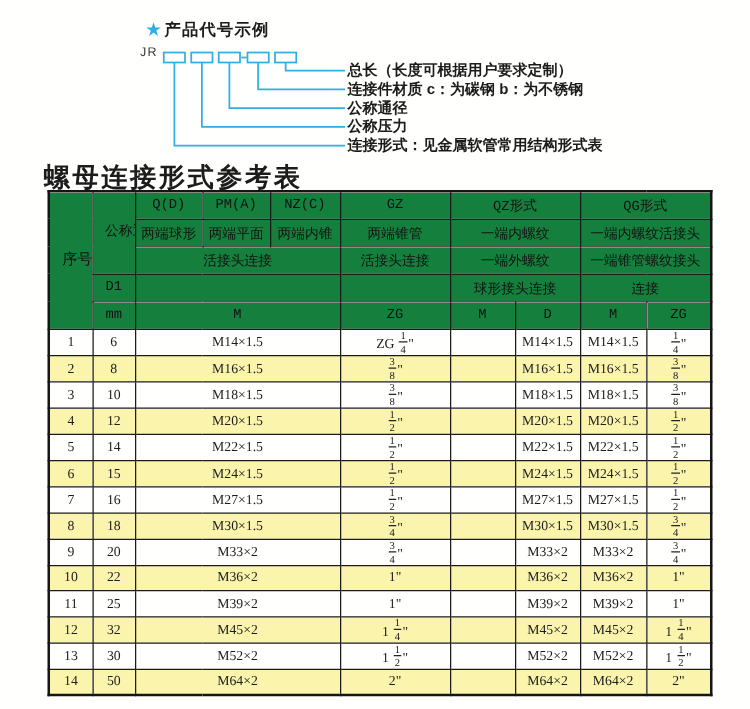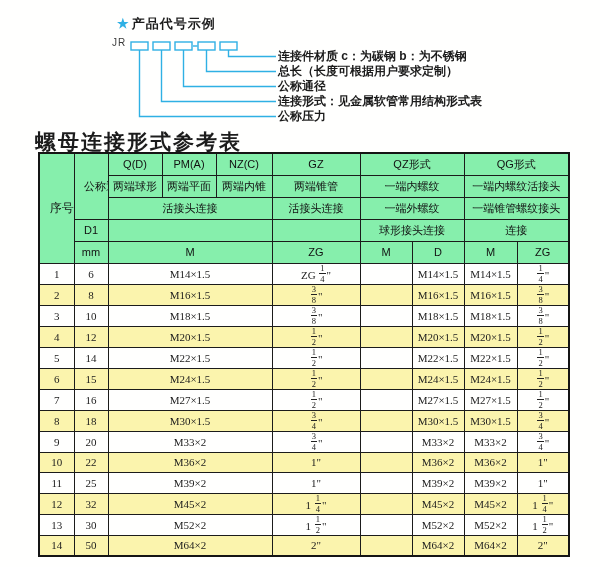--- a/index.html
+++ b/index.html
@@ -17,22 +17,22 @@
   .diag-labels .dl{height:15px;line-height:15px;font-size:12px;font-weight:bold;white-space:nowrap;}
   
   .tbl-title{position:absolute;left:35px;top:128px;font-size:21px;font-weight:bold;
     font-family:"Liberation Serif","DejaVu Serif",serif;letter-spacing:2px;}
   
   table.dtable{position:absolute;left:38px;top:152px;width:530px;border-collapse:collapse;
     table-layout:fixed;border:2px solid #151515;}
   .dtable th,.dtable td{border:1px solid #1b1b1b;padding:0;text-align:center;vertical-align:middle;
     overflow:hidden;white-space:nowrap;}
   .dtable thead tr{height:22px;}
-  .dtable thead th{background:#86efac;font-weight:normal;font-size:11px;color:#111;
-    font-family:Liberation Sans, sans-serif;}
+  .dtable thead th{background:#15803d;font-weight:normal;font-size:11px;color:#111;
+    font-family:Liberation Mono, monospace;}
   .dtable tbody tr{height:20.65px;font-family:"Liberation Serif","DejaVu Serif",serif;font-size:11px;}
   .dtable tbody tr.yellow td{background:#fbf4ad;}
   .v-text{width:14px;margin:0 auto;line-height:1.2;word-break:break-all;font-size:11px;}
   .seq-text{width:14px;margin:0 auto;line-height:3.1;word-break:break-all;font-size:12px;}
   .frac{display:inline-block;vertical-align:-4px;text-align:center;font-size:8.5px;line-height:1;margin:0 1px;}
   .frac .num{display:block;border-bottom:1px solid #222;padding:0 1px 1px;}
   .frac .den{display:block;padding-top:1px;}
 </style>
 </head>
 <body>
@@ -49,25 +49,25 @@
       <path d="M228.5,50 V56.5 H276"></path>
       <path d="M206.5,50 V71.5 H276"></path>
       <path d="M183.5,50 V86.5 H276"></path>
       <path d="M161.5,50 V101.5 H276"></path>
       <path d="M139.5,50 V116.5 H276"></path>
     </g>
   </svg>
   <div class="diag-title"><span class="star">★</span><span>产品代号示例</span></div>
   <div class="code-prefix">JR</div>
   <div class="diag-labels">
+    <div class="dl">总长（长度可根据用户要求定制）</div>
     <div class="dl">连接件材质 c：为碳钢 b：为不锈钢</div>
-    <div class="dl">总长（长度可根据用户要求定制）</div>
     <div class="dl">公称通径</div>
+    <div class="dl">公称压力</div>
     <div class="dl">连接形式：见金属软管常用结构形式表</div>
-    <div class="dl">公称压力</div>
   </div>
 </div>
 
 <div class="tbl-title">螺母连接形式参考表</div>
 
 <table class="dtable">
   <colgroup>
     <col style="width:35px">
       <col style="width:34px">
       <col style="width:54px">

